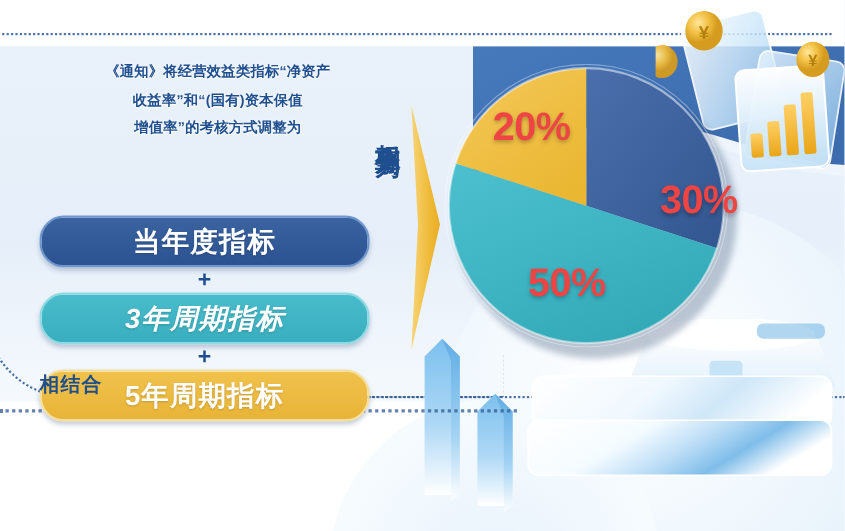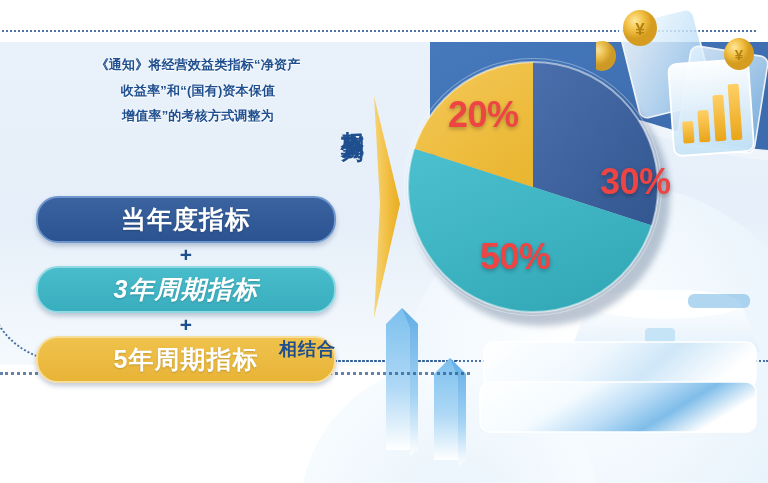--- a/index.html
+++ b/index.html
@@ -45,21 +45,21 @@
   .pill-stack{position:absolute;left:36px;top:166px;width:300px;margin-top:30px;}
   .pill{height:43px;border-radius:22px;display:flex;align-items:center;justify-content:center;
     color:#ffffff;font-size:25px;font-weight:bold;letter-spacing:1px;
     box-shadow:0 3px 5px rgba(40,70,110,.28);
     text-shadow:0 1px 2px rgba(0,0,0,.18);}
   .pill.p1{background:linear-gradient(180deg,#3a63a0 0%,#2c5391 100%);border:2.5px solid #6f97cd;}
   .pill.p2{background:linear-gradient(180deg,#48bccb 0%,#39aebe 100%);border:2.5px solid #8fd9e3;font-style:italic;}
   .pill.p3{background:linear-gradient(180deg,#f0c24c 0%,#e8b437 100%);border:2.5px solid #f6dd9a;}
   .plus{height:23px;display:flex;align-items:center;justify-content:center;
     color:#1f4f8f;font-size:21px;font-weight:bold;line-height:1;}
-  .combine{position:absolute;left:36px;top:337px;width:300px;text-align:right;
+  .combine{position:absolute;left:36px;top:337px;width:300px;text-align:left;
     color:#1d4e8e;font-size:18px;font-weight:bold;letter-spacing:1px;}
 
   
   .vlabel{position:absolute;left:336px;top:112px;width:30px;
     color:#1f4f8f;font-size:23px;font-weight:bold;line-height:27px;text-align:center;
     writing-mode:vertical-rl;text-orientation:upright;letter-spacing:2px;
     text-shadow:0 1px 0 rgba(255,255,255,.8);}
   .garrow{position:absolute;left:370px;top:92px;width:34px;height:230px;}
 
   

